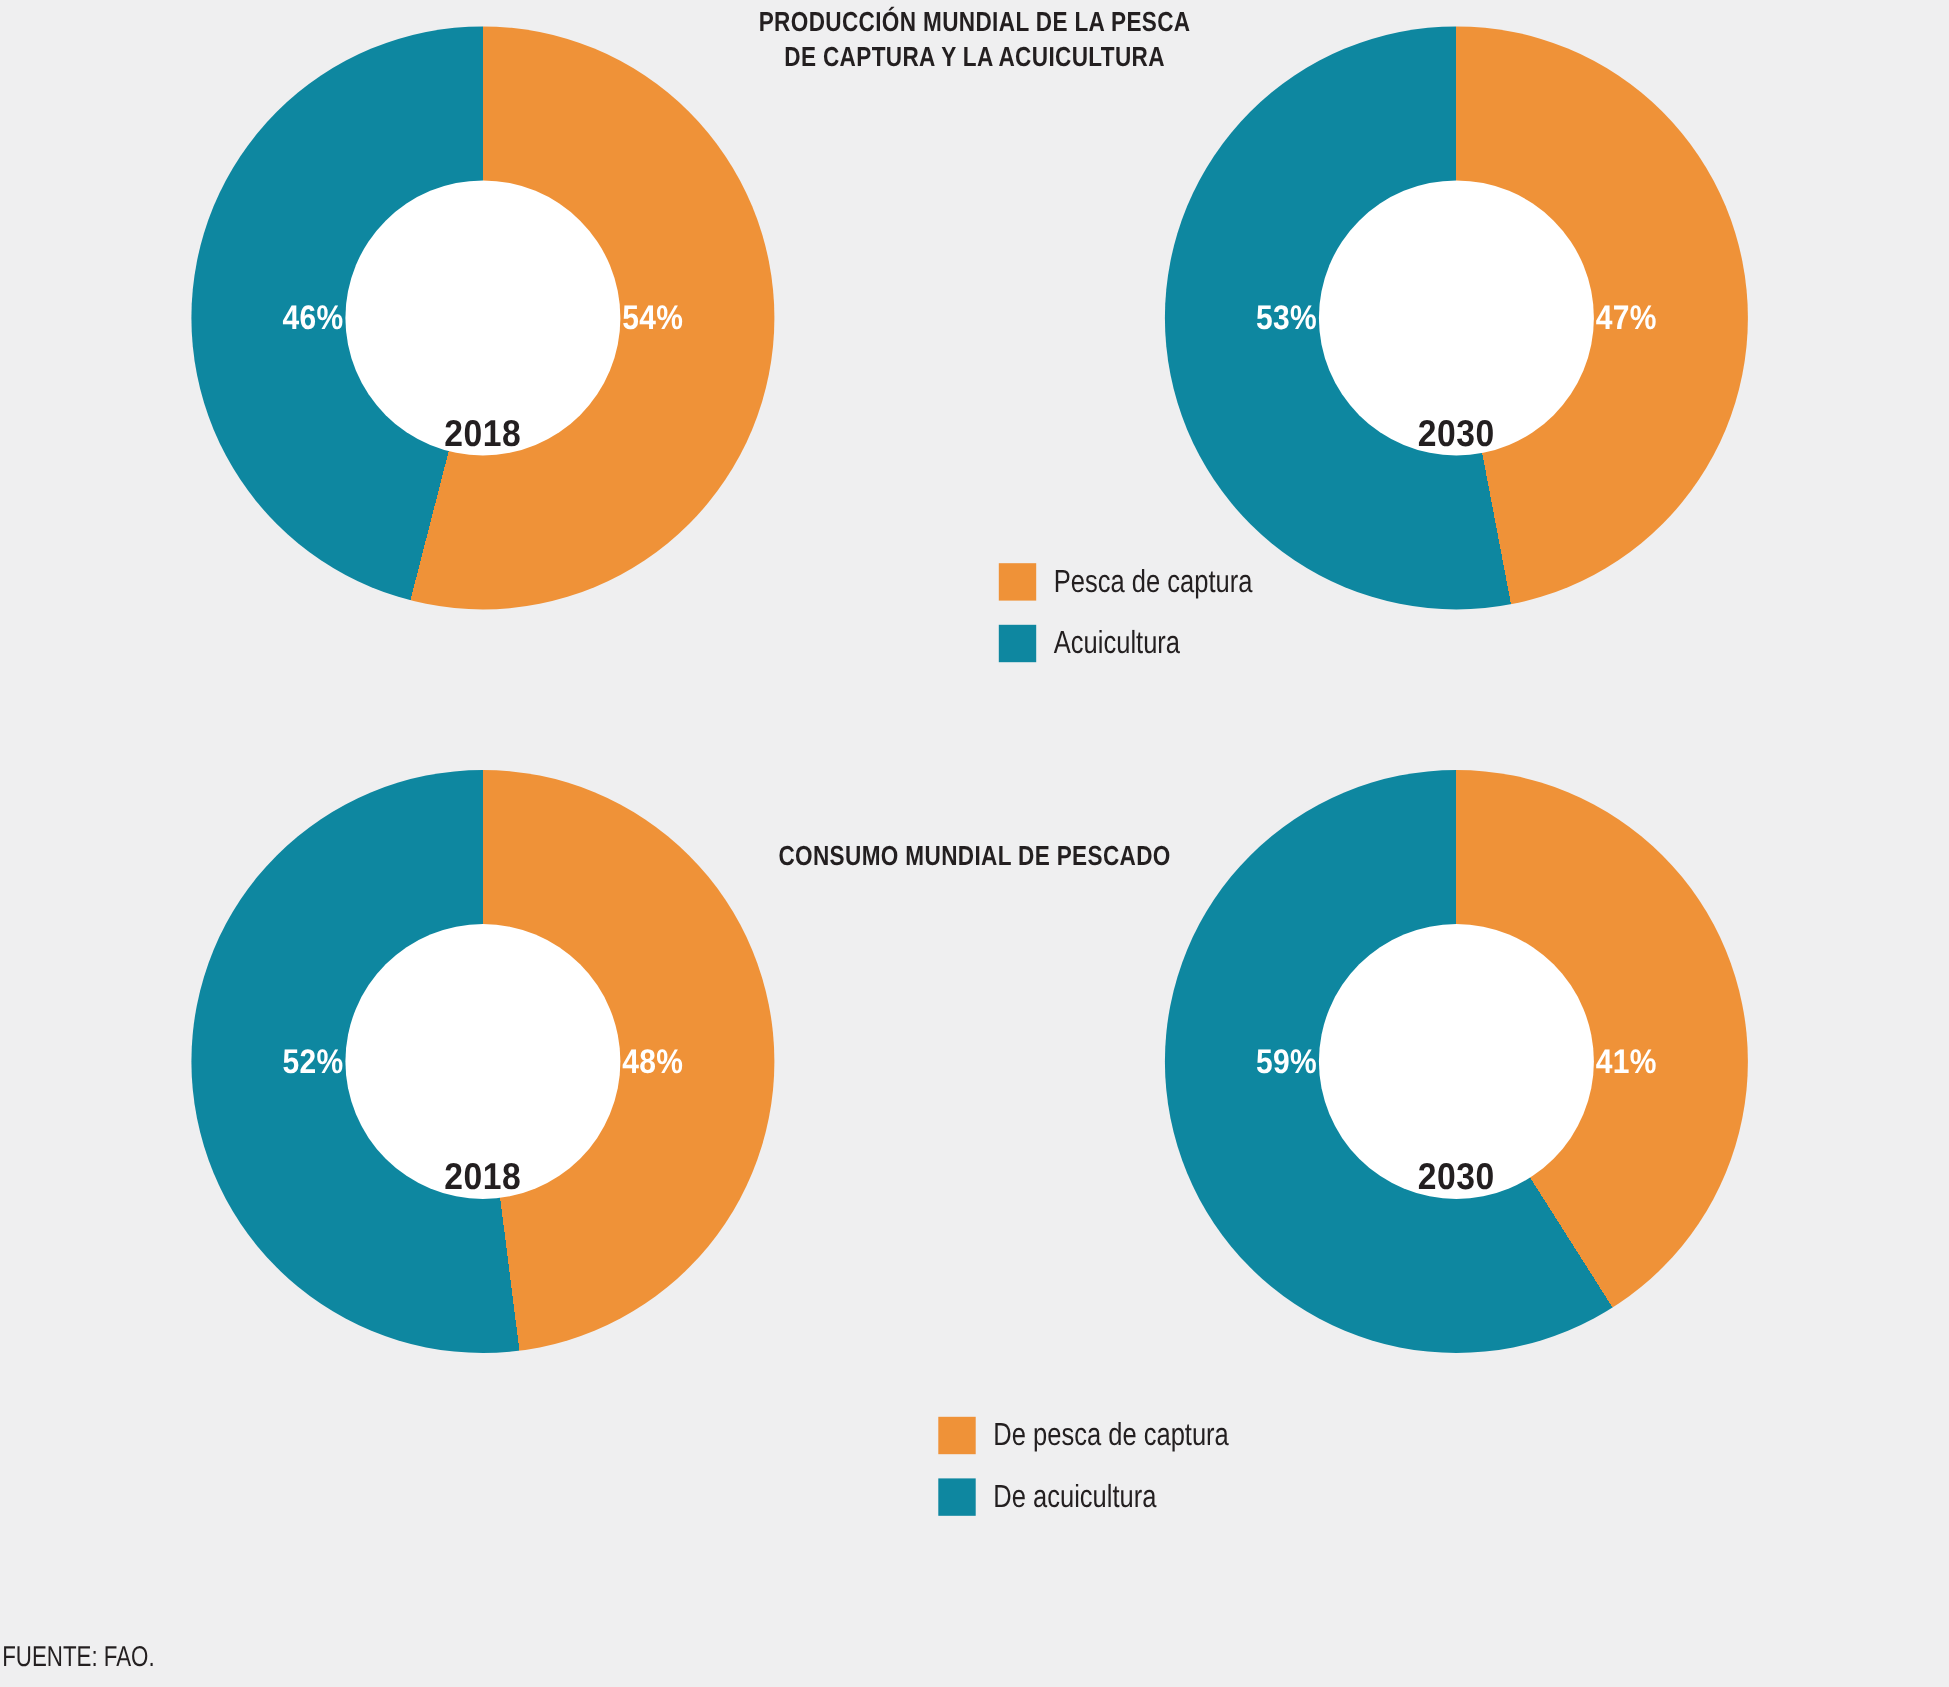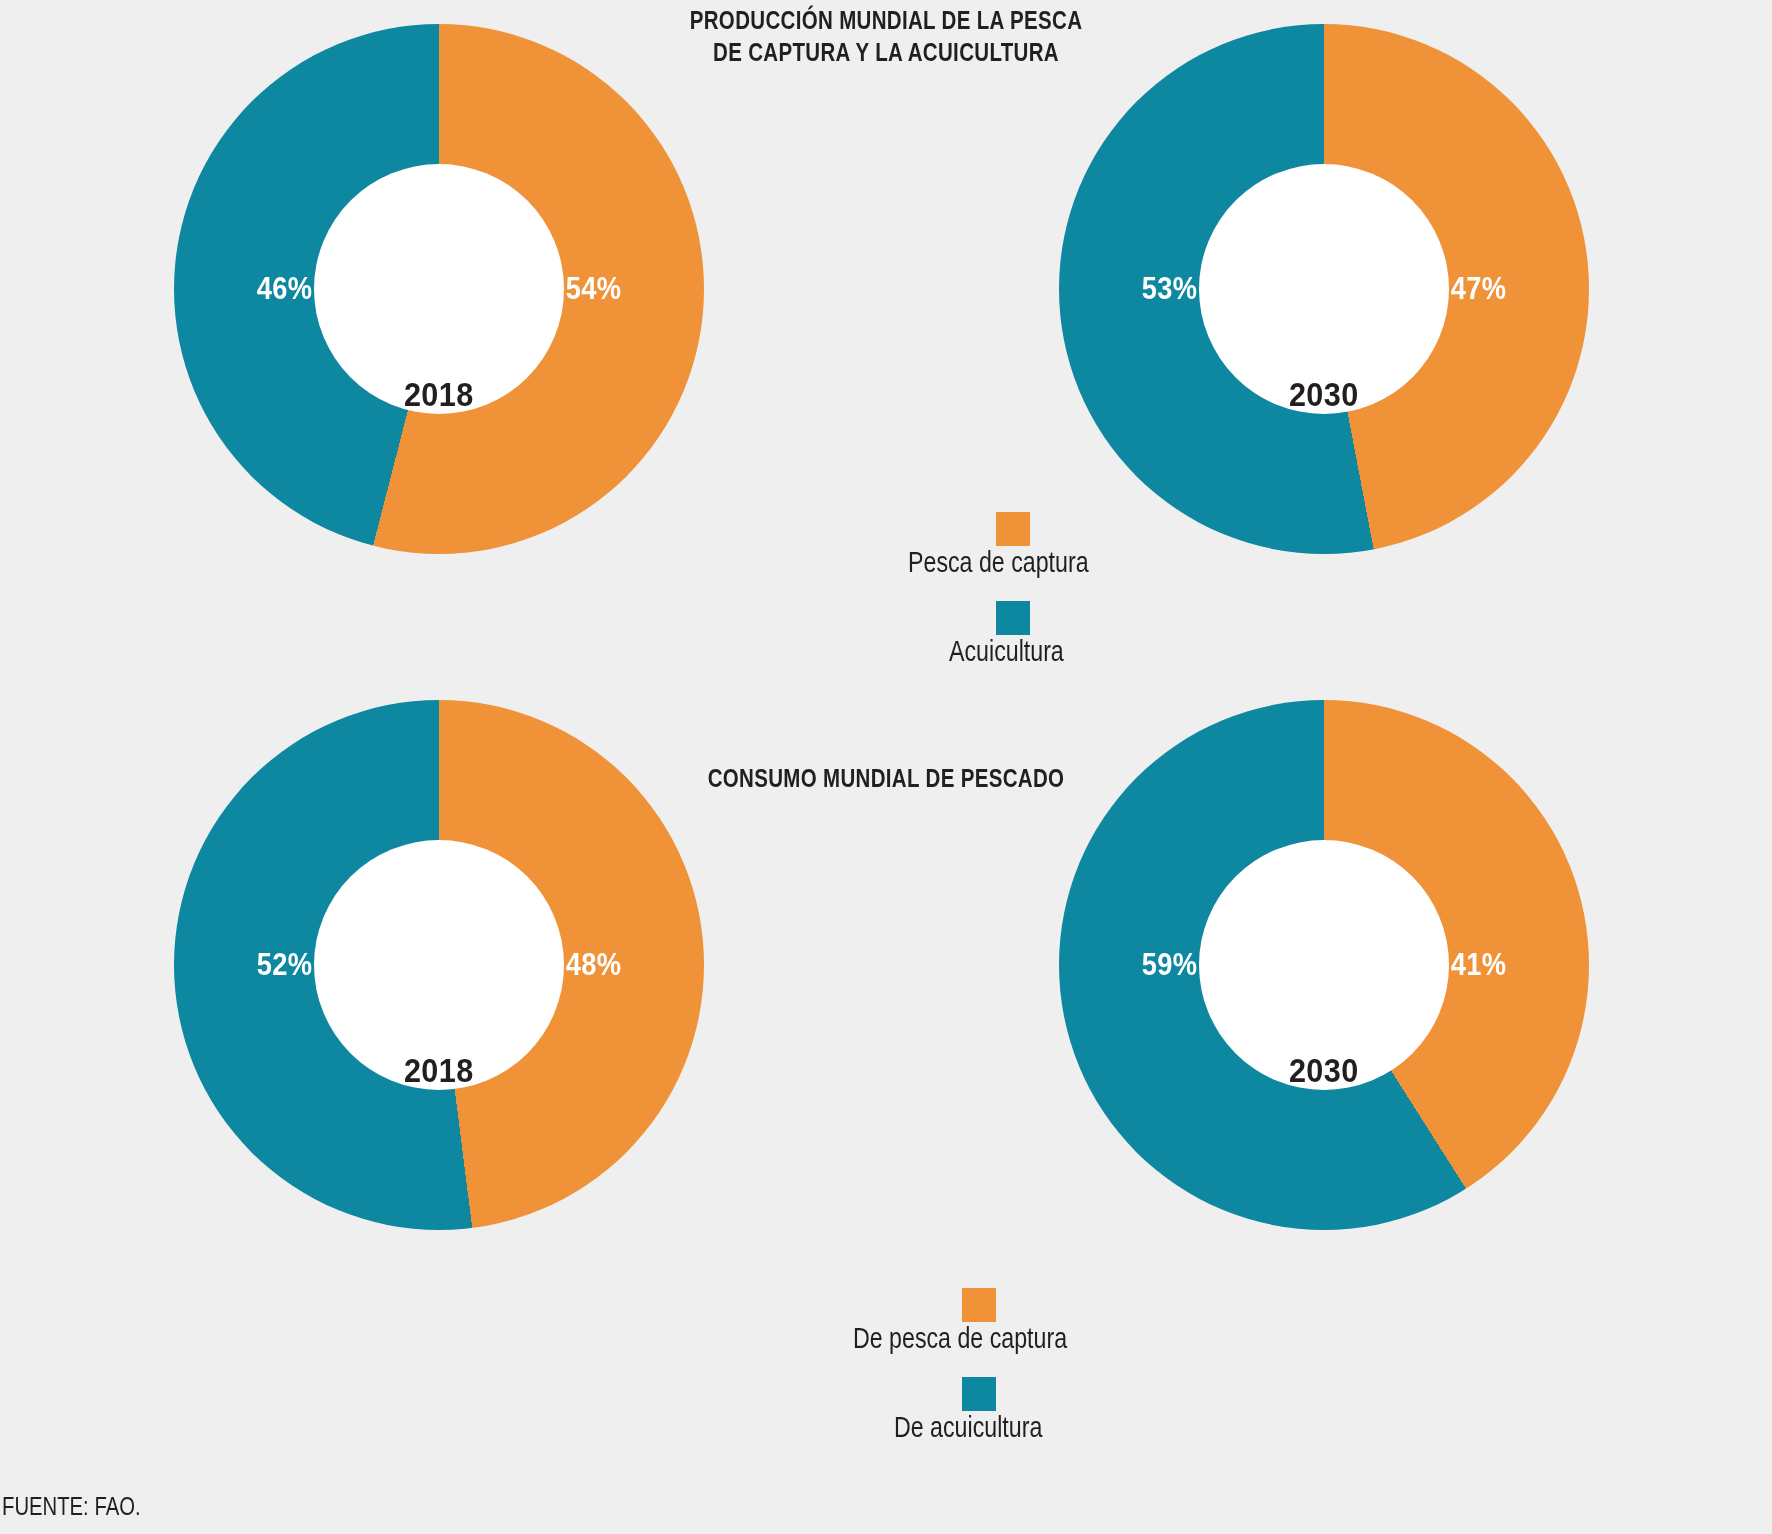--- a/index.html
+++ b/index.html
@@ -70,21 +70,20 @@
   .label-left{right:388px;top:247px;}
   .label-right{left:388px;top:247px;}
 
   
   .legend{position:absolute;}
   #legend-production{left:908px;top:512px;}
   #legend-consumption{left:853px;top:1288px;}
   .legend-row{
     display:flex;align-items:center;
     margin-bottom:22px;
-    flex-direction:column;
   }
   .legend-swatch{
     width:34px;height:34px;
     flex:0 0 34px;
     margin-right:16px;
   }
   .legend-label{
     font-family:"Liberation Sans", sans-serif;
     font-size:29px;
     color:#231f20;

